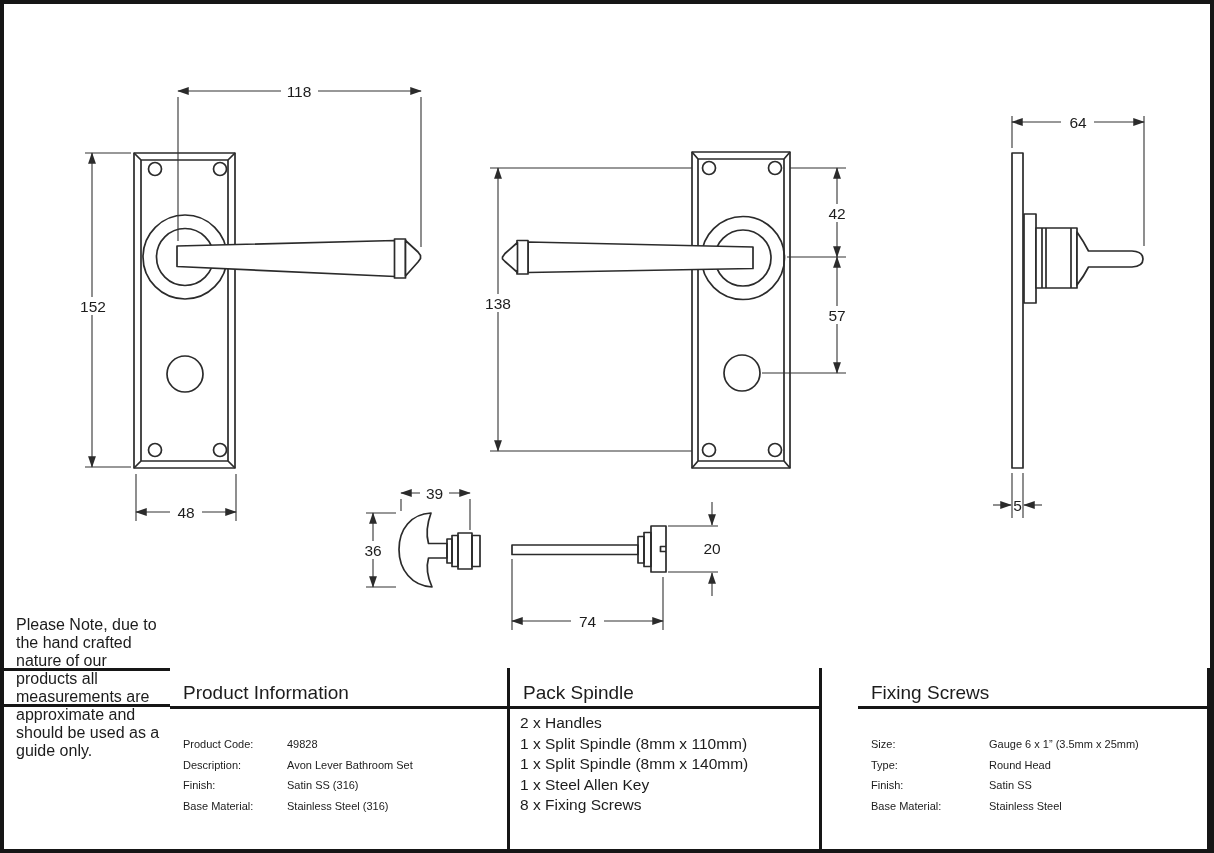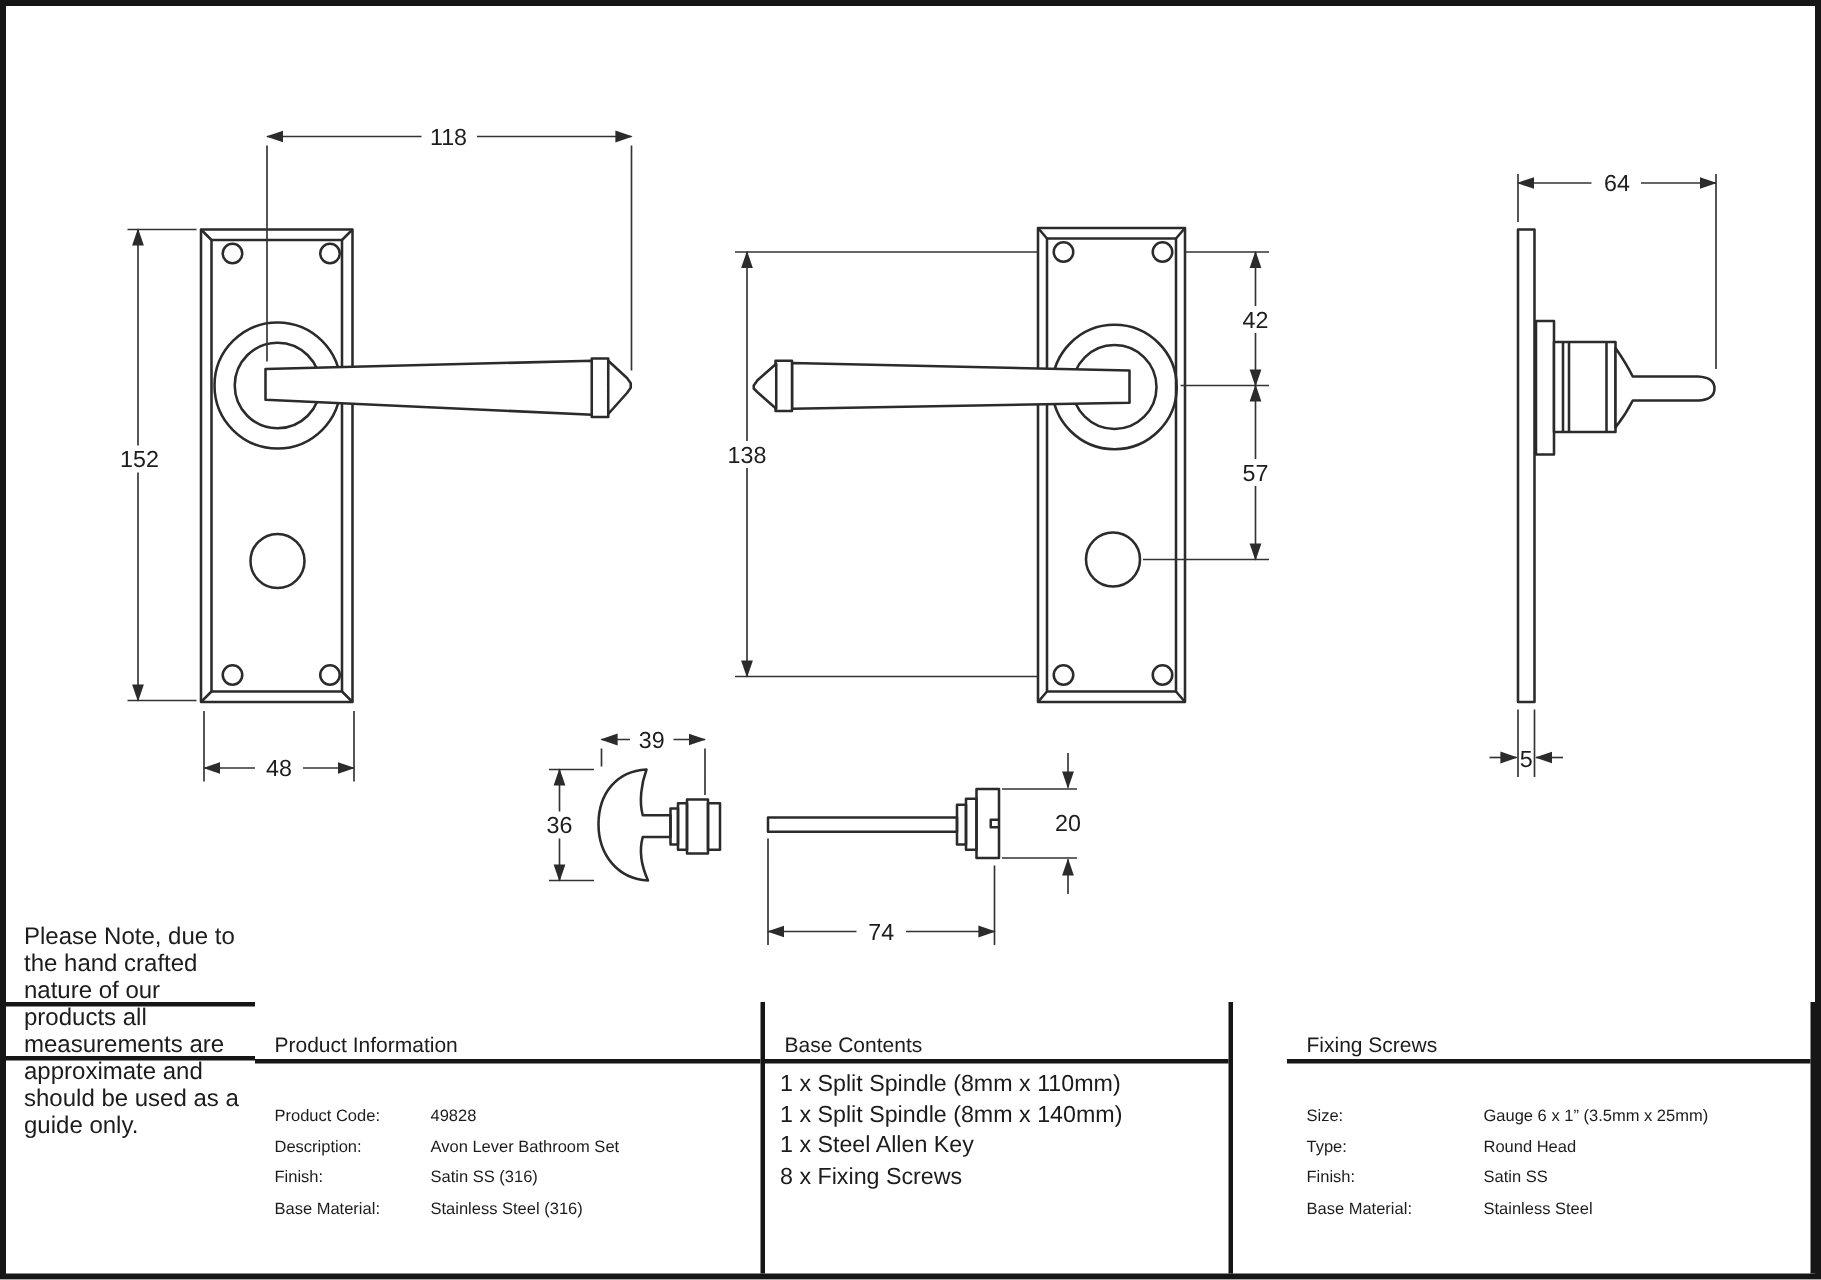--- a/index.html
+++ b/index.html
@@ -20,21 +20,21 @@
           box-sizing:border-box;padding:0 4px 4px 4px;z-index:10;}
   .note-row{border-top:3px solid #161616;border-bottom:3px solid #161616;height:33px;
             display:flex;align-items:center;padding-left:12px;font-size:16px;}
   .tbl{flex:1;display:flex;min-height:0;}
   .col{box-sizing:border-box;border-right:3px solid #161616;display:flex;flex-direction:column;}
   .col-product{width:340px;}
   .col-pack{width:312px;}
   .col-fix{width:352px;margin-left:36px;}
   .col-logo{flex:1;border-right:none;position:relative;}
   .col-header{height:24px;border-bottom:3px solid #161616;display:flex;align-items:flex-end;
-              padding:12px 0 2px 13px;font-size:14px;}
+              padding:12px 0 2px 13px;font-size:19px;}
   .kv{display:grid;grid-template-columns:104px 1fr;padding:25px 4px 0 13px;line-height:20.6px;font-size:11px;}
   .kv-fix{grid-template-columns:118px 1fr;}
   .list{padding:4px 4px 0 10px;line-height:20.5px;font-size:15.5px;}
 
   
   .anvil-a{position:absolute;left:53px;top:37px;}
   .from-the{position:absolute;left:114px;top:38px;font-family:"Liberation Serif",serif;font-size:14px;color:#111;}
   .diamond{font-size:9px;vertical-align:2px;margin-left:5px;}
   .wordmark{position:absolute;left:102px;top:40px;font-family:"Liberation Serif",serif;
             font-weight:bold;font-size:45px;line-height:1;color:#111;letter-spacing:1px;margin-left:30px;}
@@ -176,22 +176,23 @@
           <span>Description:</span>
           <span>Avon Lever Bathroom Set</span>
           <span>Finish:</span>
           <span>Satin SS (316)</span>
           <span>Base Material:</span>
           <span>Stainless Steel (316)</span>
         </div>
       </div>
 
       <div class="col col-pack">
-        <div class="col-header">Base Contents</div>
+        <div class="col-header">Pack Spindle</div>
         <div class="list">
+          <div>2 x Handles</div>
           <div>1 x Split Spindle (8mm x 110mm)</div>
           <div>1 x Split Spindle (8mm x 140mm)</div>
           <div>1 x Steel Allen Key</div>
           <div>8 x Fixing Screws</div>
         </div>
       </div>
 
       <div class="col col-fix">
         <div class="col-header">Fixing Screws</div>
         <div class="kv kv-fix">

